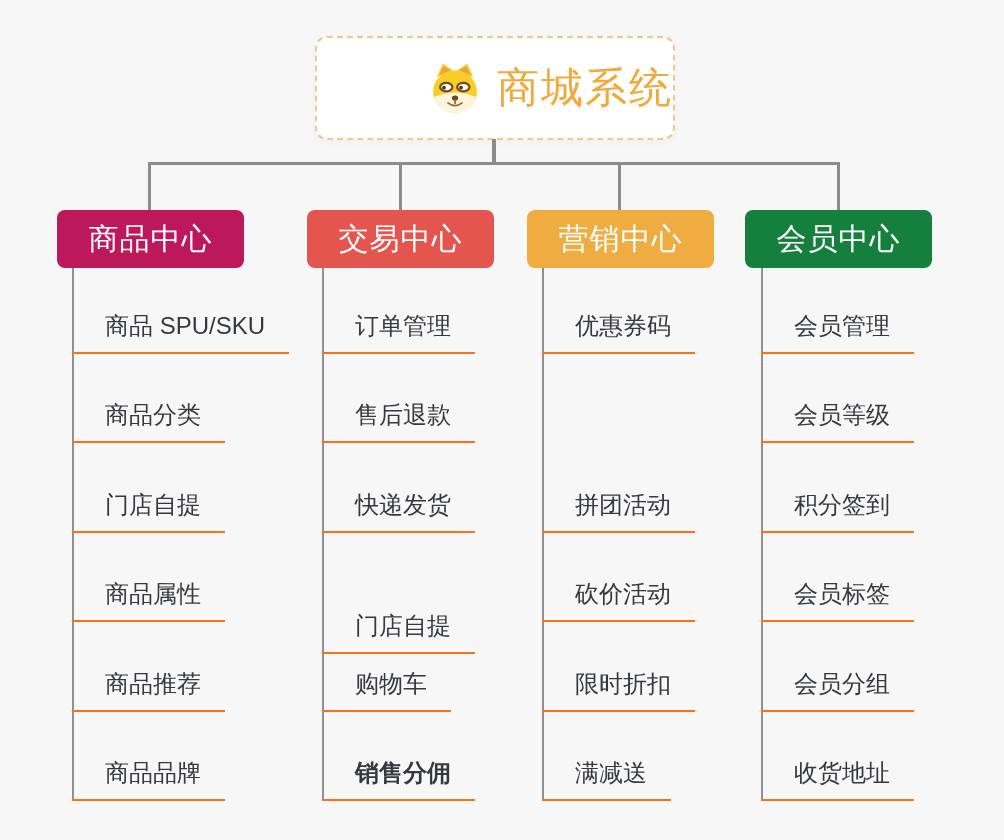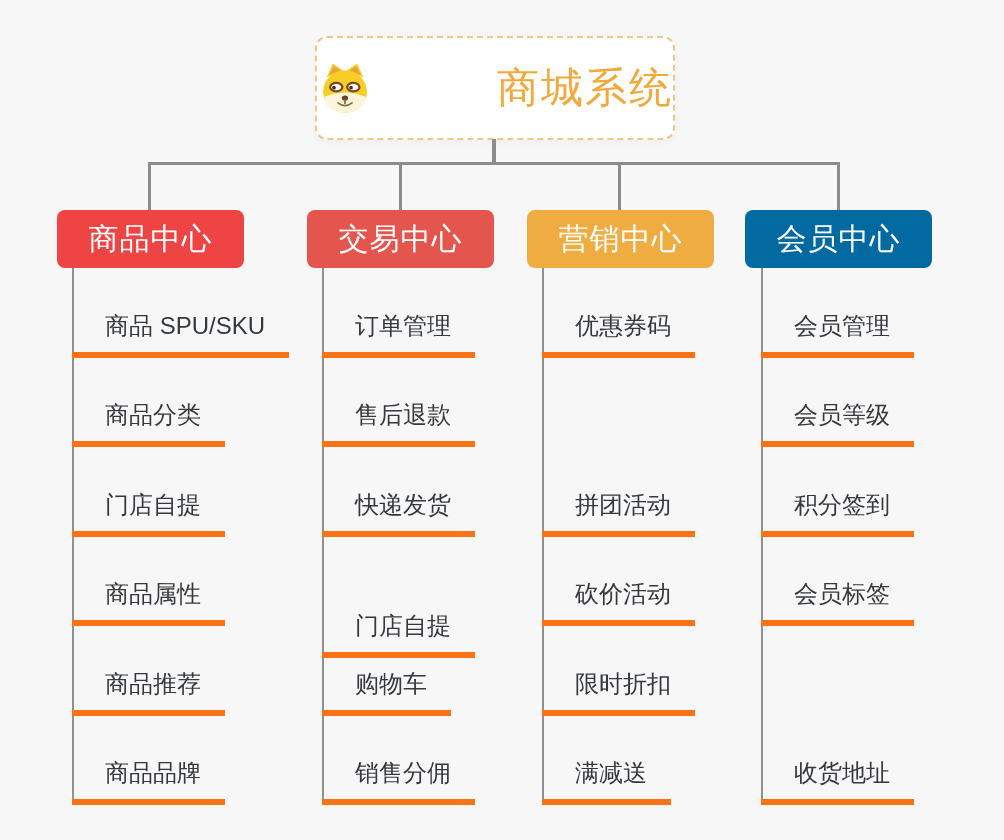--- a/index.html
+++ b/index.html
@@ -13,21 +13,21 @@
     background:#F7F7F7;
     overflow:hidden;
   }
   
   .root-node{
     position:absolute;left:315px;top:36px;width:360px;height:104px;
     background:#FFFFFF;
     border:2px dashed #F2C788;
     border-radius:12px;
     box-sizing:border-box;
-    display:flex;align-items:center;justify-content:space-between;
+    display:flex;align-items:center;justify-content:flex-end;
     box-shadow:0 2px 6px rgba(0,0,0,0.04);
     cursor:pointer;
   }
   .root-title{
     color:#F2A93B;
     font-size:42px;
     letter-spacing:2px;
     white-space:nowrap;
   }
   .doge{width:56px;height:54px;margin-right:14px;flex:0 0 auto;}
@@ -43,21 +43,21 @@
     color:#FFFFFF;font-size:30px;letter-spacing:1px;
     cursor:pointer;
   }
   
   .item{
     position:absolute;
     white-space:nowrap;
     font-size:24px;color:#35383C;
     line-height:34px;
     padding:0 24px 9px 33px;
-    border-bottom:6px solid #f97316;
+    border-bottom:2px solid #f97316;
     cursor:pointer;
   }
 </style>
 </head>
 <body>
 
 <div class="canvas">
 
   <div class="root-node">
     <svg class="doge" viewBox="0 0 64 60" aria-hidden="true">
@@ -77,57 +77,58 @@
     <span class="root-title">商城系统</span>
   </div>
 
   <div class="line" style="left:492px;top:139px;width:4px;height:26px;"></div>
   <div class="line hline" style="left:148px;top:162px;width:692px;height:3px;"></div>
   <div class="line" style="left:148px;top:162px;width:3px;height:49px;"></div>
   <div class="line" style="left:399px;top:162px;width:3px;height:49px;"></div>
   <div class="line" style="left:618px;top:162px;width:3px;height:49px;"></div>
   <div class="line" style="left:837px;top:162px;width:3px;height:49px;"></div>
 
-  <div class="branch" style="left: 57px; background-color: #ef4444;">
+  <div class="branch" style="left: 57px; background-color: #be185d;">
     <span>商品中心</span>
   </div>
   <div class="branch" style="left: 307px; background-color: rgb(228, 85, 78);">
     <span>交易中心</span>
   </div>
   <div class="branch" style="left: 527px; background-color: rgb(239, 173, 65);">
     <span>营销中心</span>
   </div>
-  <div class="branch" style="left: 745px; background-color: #0369a1;">
+  <div class="branch" style="left: 745px; background-color: #15803d;">
     <span>会员中心</span>
   </div>
 
   <div class="line col-line" style="left:72px;top:268px;width:2px;height:531px;"></div>
   <div class="line col-line" style="left:322px;top:268px;width:2px;height:531px;"></div>
   <div class="line col-line" style="left:542px;top:268px;width:2px;height:531px;"></div>
   <div class="line col-line" style="left:761px;top:268px;width:2px;height:531px;"></div>
 
   <div class="item" style="left:72px;top:309px;">商品 SPU/SKU</div>
   <div class="item" style="left:72px;top:398px;">商品分类</div>
   <div class="item" style="left:72px;top:488px;">门店自提</div>
   <div class="item" style="left:72px;top:577px;">商品属性</div>
   <div class="item" style="left:72px;top:667px;">商品推荐</div>
   <div class="item" style="left:72px;top:756px;">商品品牌</div>
 
   <div class="item" style="left:322px;top:309px;">订单管理</div>
   <div class="item" style="left:322px;top:398px;">售后退款</div>
   <div class="item" style="left:322px;top:488px;">快递发货</div>
   <div class="item" style="left:322px;top:577px;margin-top:32px;">门店自提</div>
   <div class="item" style="left:322px;top:667px;">购物车</div>
-  <div class="item" style="left:322px;top:756px;">销售分佣</div>
+  <div class="item" style="left:322px;top:756px;font-weight:bold;">销售分佣</div>
 
   <div class="item" style="left:542px;top:309px;">优惠券码</div>
   <div class="item" style="left:542px;top:488px;">拼团活动</div>
   <div class="item" style="left:542px;top:577px;">砍价活动</div>
   <div class="item" style="left:542px;top:667px;">限时折扣</div>
   <div class="item" style="left:542px;top:756px;">满减送</div>
 
   <div class="item" style="left:761px;top:398px;">会员等级</div>
   <div class="item" style="left:761px;top:309px;">会员管理</div>
   <div class="item" style="left:761px;top:488px;">积分签到</div>
   <div class="item" style="left:761px;top:577px;">会员标签</div>
+  <div class="item" style="left:761px;top:667px;">会员分组</div>
   <div class="item" style="left:761px;top:756px;">收货地址</div>
 
 </div>
 
 </body></html>

